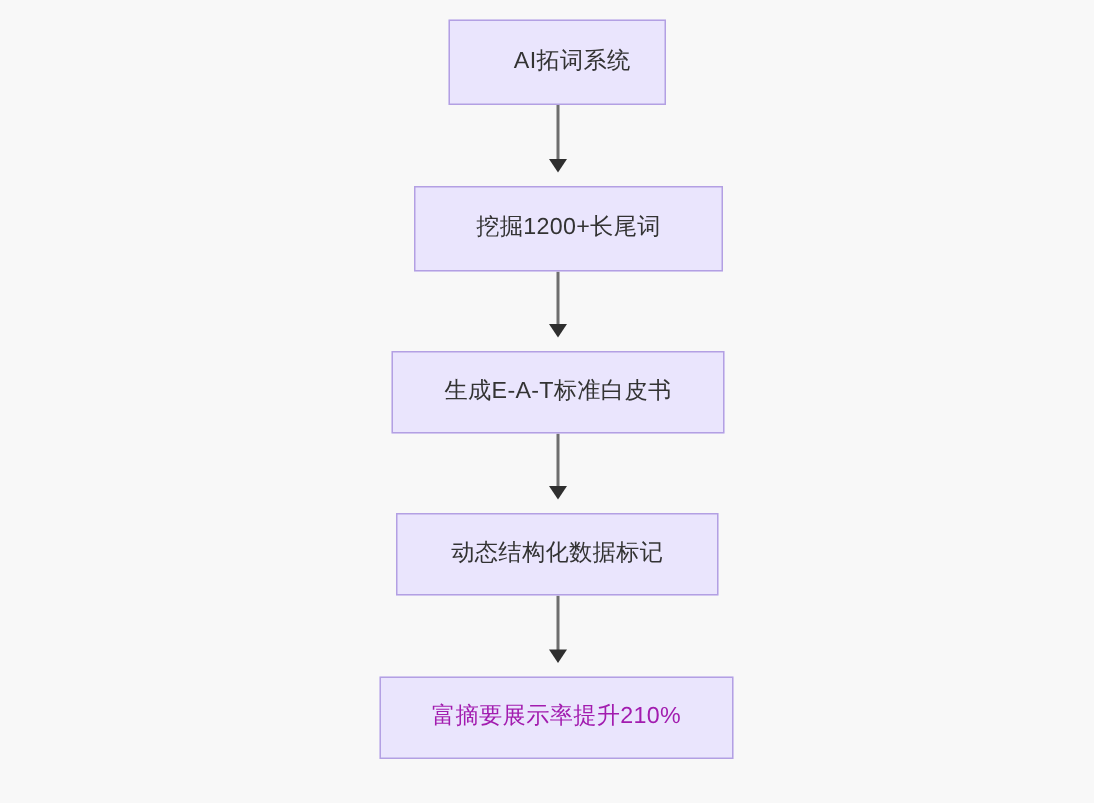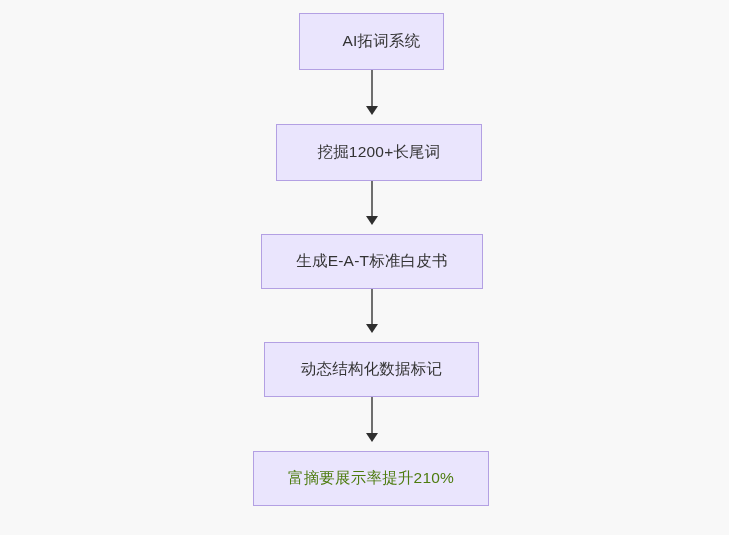--- a/index.html
+++ b/index.html
@@ -85,16 +85,16 @@
   <div class="node-box" style="left: 276px; top: 124px; width: 206px; height: 57px; background: rgb(234, 229, 253); border-color: rgb(179, 160, 227);">
     <span class="node-label" style="color: rgb(51, 51, 51);">挖掘1200+长尾词</span>
   </div>
   <div class="node-box" style="left: 264px; top: 342px; width: 215px; height: 55px; background: rgb(234, 229, 253); border-color: rgb(179, 160, 227);">
     <span class="node-label" style="color: rgb(51, 51, 51);">动态结构化数据标记</span>
   </div>
   <div class="node-box" style="left: 261px; top: 234px; width: 222px; height: 55px; background: rgb(234, 229, 253); border-color: rgb(179, 160, 227);">
     <span class="node-label" style="color: rgb(51, 51, 51);">生成E-A-T标准白皮书</span>
   </div>
   <div class="node-box" style="left: 253px; top: 451px; width: 236px; height: 55px; background: rgb(234, 229, 253); border-color: rgb(179, 160, 227);">
-    <span class="node-label" style="color: #4d7c0f;">富摘要展示率提升210%</span>
+    <span class="node-label" style="color: #a21caf;">富摘要展示率提升210%</span>
   </div>
 
 </div>
 
 </body></html>

